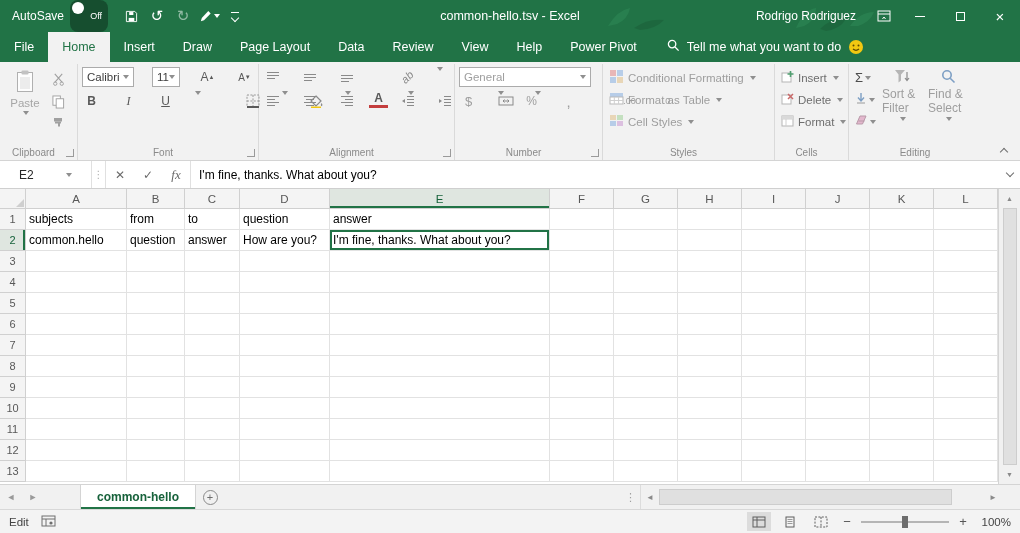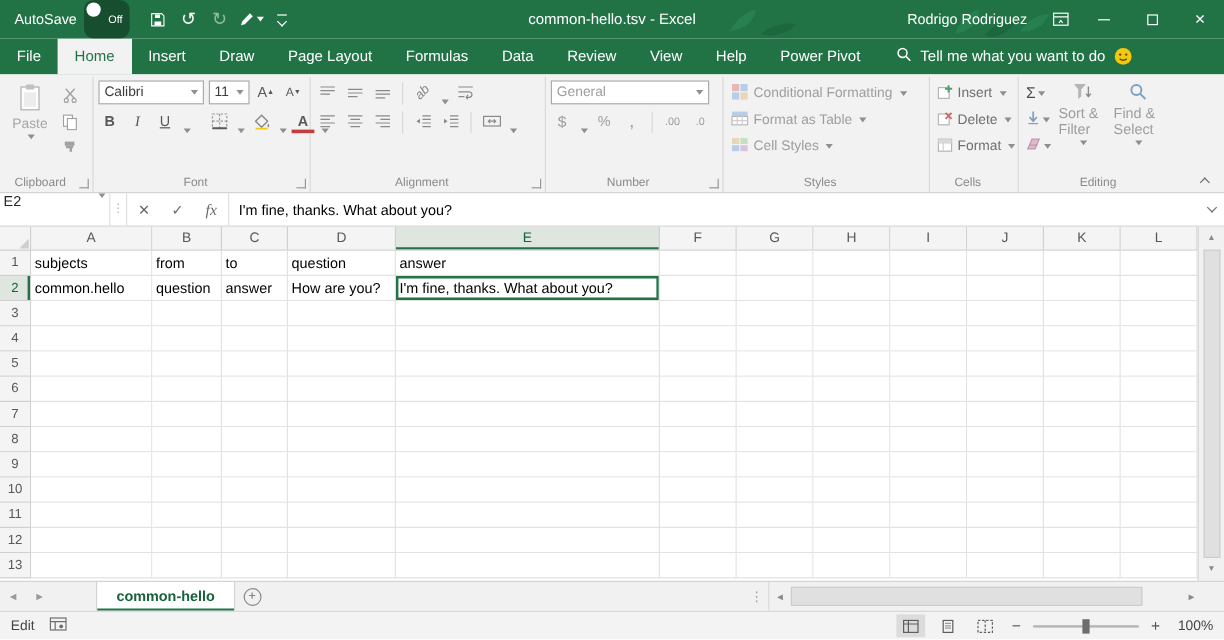--- a/index.html
+++ b/index.html
@@ -36,21 +36,21 @@
 .share{display:flex;align-items:center;gap:6px;margin-left:auto;padding:0 12px;font-size:12.5px}
 .smiley{width:30px;display:flex;align-items:center;justify-content:center;margin-right:4px}
 
 
 .ribbon{flex:0 0 99px;background:#f2f2f2;border-bottom:1px solid #d4d4d4;display:flex;position:relative;padding-top:2px}
 .rgroup{position:relative;border-right:1px solid #dadada;padding:3px 4px 17px 4px;flex:0 0 auto}
 .rg-label{position:absolute;bottom:2px;left:0;right:10px;text-align:center;font-size:10px;color:#8a8a8a;white-space:nowrap}
 .launcher{position:absolute;right:3px;bottom:3px;width:8px;height:8px;border-right:1px solid #9a9a9a;border-bottom:1px solid #9a9a9a}
 .rg-body{display:flex}
 .rows{display:flex;flex-direction:column;gap:4px}
-.rrow{display:flex;align-items:flex-end;gap:4px}
+.rrow{display:flex;align-items:flex-start;gap:18px}
 .bigbtn{display:flex;flex-direction:column;align-items:center;width:42px;gap:2px;padding-top:2px;color:#a6a6a6;font-size:11.5px}
 .minicol{display:flex;flex-direction:column;gap:5px;padding-top:4px;margin-left:2px}
 .mini{width:20px;height:17px;display:flex;align-items:center;justify-content:center;color:#a0a0a0}
 .combo{background:#fff;border:1px solid #ababab;height:20px;display:flex;align-items:center;padding:0 4px;font-size:11.5px;color:#3c3c3c}
 .combo .dd{margin-left:auto}
 .tbtn{min-width:19px;height:20px;display:flex;align-items:center;justify-content:center;color:#595959;font-size:12px}
 .tbtn.dim,.slabel.dim{color:#9e9e9e}
 .b{font-weight:bold}
 .i{font-style:italic;font-family:"Liberation Serif",serif}
 .u{text-decoration:underline}
@@ -69,21 +69,21 @@
 .ed-small{display:flex;align-items:center;height:19px;padding:0 2px}
 .sigma{font-size:13px;color:#4d4d4d}
 .ed-big{display:flex;flex-direction:column;align-items:center;width:44px;gap:1px;padding-top:2px}
 .ed-label{font-size:12px;color:#9e9e9e;text-align:left;line-height:1.15;width:40px}
 .ribbon-collapse{position:absolute;right:8px;bottom:4px;width:16px;height:12px;display:flex;align-items:center;justify-content:center}
 .chev{width:6px;height:6px;border-right:1.2px solid #6e6e6e;border-bottom:1.2px solid #6e6e6e;display:inline-block}
 .chev.up{transform:rotate(-135deg);margin-top:3px}
 
 
 .formulabar{flex:0 0 28px;background:#fff;border-bottom:1px solid #cfcfcf;display:flex;align-items:stretch}
-.namebox{width:92px;display:flex;padding:0 3px;font-size:12px;border-right:1px solid #e0e0e0}
+.namebox{width:92px;display:flex;align-items:center;padding:0 19px;font-size:12px;border-right:1px solid #e0e0e0}
 .namebox .dd{margin-left:auto}
 .fb-dots{width:14px;display:flex;align-items:center;justify-content:center;color:#b0b0b0;font-size:10px;border-right:1px solid #e0e0e0}
 .fb-btn{width:28px;display:flex;align-items:center;justify-content:center;color:#6a6a6a;font-size:12px}
 .fb-fx{font-style:italic;font-family:"Liberation Serif",serif;font-size:13px}
 .fb-input{flex:1;display:flex;align-items:center;padding:0 8px;border-left:1px solid #e0e0e0;font-size:12px;color:#000}
 .fb-chev{width:20px;display:flex;align-items:center;justify-content:center}
 
 
 .gridarea{flex:1;display:flex;min-height:0;background:#fff}
 .grid{flex:1;display:flex;flex-direction:column;overflow:hidden}
@@ -193,21 +193,20 @@
       <span class="winbtn">×</span>
     </div>
   </div>
 
   <div class="tabrow">
     <div class="rtab">File</div>
     <div class="rtab active">Home</div>
     <div class="rtab">Insert</div>
     <div class="rtab">Draw</div>
     <div class="rtab">Page Layout</div>
-    <div class="rtab">Formulas</div>
     <div class="rtab">Data</div>
     <div class="rtab">Review</div>
     <div class="rtab">View</div>
     <div class="rtab">Help</div>
     <div class="rtab">Power Pivot</div>
     <div class="tellme">
       <span><svg width="13" height="13" viewBox="0 0 14 14">
             <circle cx="5.5" cy="5.5" r="4" fill="none" stroke="#fff" stroke-width="1.4"></circle>
             <line x1="8.6" y1="8.6" x2="12.5" y2="12.5" stroke="#fff" stroke-width="1.4"></line>
           </svg></span>

